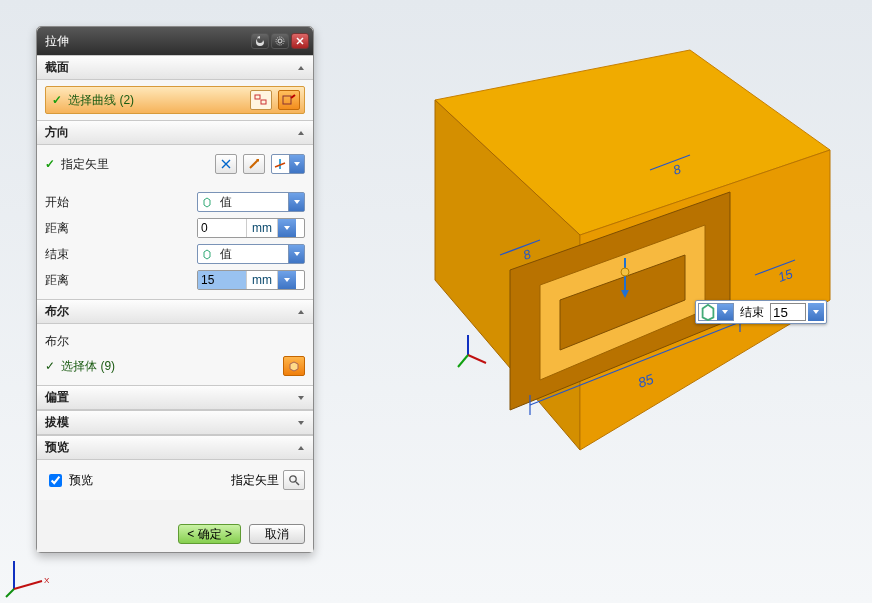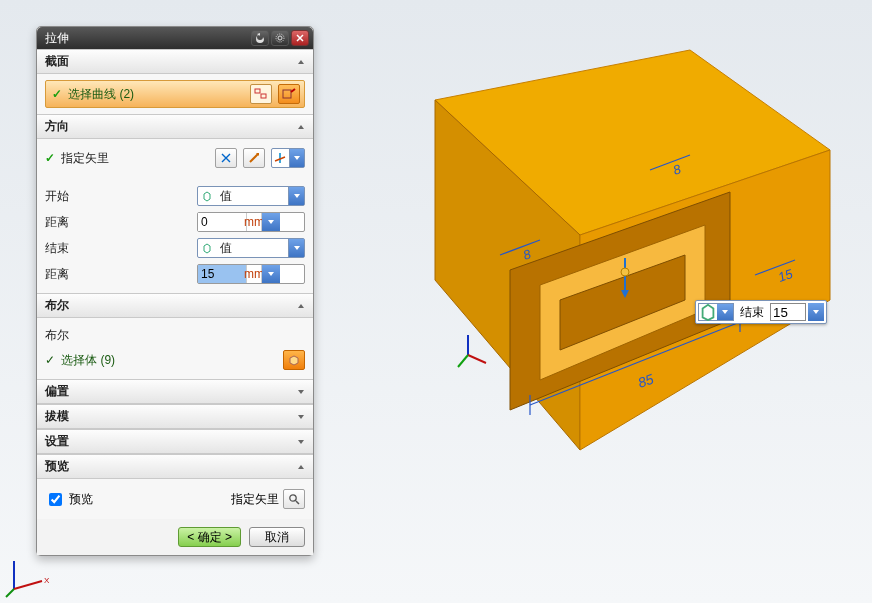--- a/index.html
+++ b/index.html
@@ -6,21 +6,21 @@
   html, body { margin:0; padding:0; width:872px; height:603px; overflow:hidden; }
   body { background: linear-gradient(to bottom, #e4e9ee 0%, #f5f7f9 100%); }
 
   
   .dialog {
     position:absolute; left:36px; top:26px; width:278px;
     background:#f3f3f3; border:1px solid #8a8a8a; border-radius:5px;
     box-shadow:0 4px 10px rgba(0,0,0,.25);
   }
   .titlebar {
-    height:22px; background:linear-gradient(to bottom,#585858,#2e2e2e);
+    height:28px; background:linear-gradient(to bottom,#585858,#2e2e2e);
     color:#fff; font-size:12px; display:flex; align-items:center;
     padding:0 4px 0 8px; border-radius:5px 5px 0 0;
   }
   .titlebar .t-label { flex:1; }
   .titlebar .t-btn {
     width:18px; height:16px; margin-left:2px; border:1px solid #555;
     border-radius:3px; background:linear-gradient(#666,#333);
     display:flex; align-items:center; justify-content:center; cursor:pointer;
   }
   .titlebar .t-close { background:linear-gradient(#d66,#a22); border-color:#733; }
@@ -70,21 +70,21 @@
 
   .num-input {
     display:flex; align-items:center; height:20px; border:1px solid #9a9a9a;
     background:#fff; border-radius:2px; font-size:12px; width:108px;
   }
   .num-input input {
     border:0; outline:0; width:48px; padding:0 3px; font-size:12px; height:18px;
   }
   .num-input input.sel { background:#99c2f0; }
   .num-input .unit {
-    width:16px; text-align:left; color:#c2410c; border-left:1px solid #ccc;
+    width:32px; text-align:left; color:#0c4a6e; border-left:1px solid #ccc;
     border-right:1px solid #ccc; height:100%; display:flex; align-items:center; justify-content:center;
   }
   .num-input .spin {
     width:18px; background:linear-gradient(#6fa2e8,#3e74c4); color:#fff;
     height:100%; display:flex; align-items:center; justify-content:center;
   }
 
   .toolbtn {
     width:22px; height:20px; border:1px solid #a0a0a0; background:linear-gradient(#fff,#e6e6e6);
     border-radius:2px; display:flex; align-items:center; justify-content:center; font-size:11px;
@@ -97,21 +97,21 @@
   .body-select .spacer { flex:1; }
 
   .preview-row { display:flex; align-items:center; gap:4px; font-size:12px; padding:4px 0; }
   .preview-row .spacer { flex:1; }
   .zoom-btn { width:22px; height:20px; border:1px solid #a0a0a0; background:linear-gradient(#fff,#e6e6e6); border-radius:2px; display:flex; align-items:center; justify-content:center; }
 
   .footer { display:flex; gap:8px; justify-content:flex-end; padding:8px; background:#f3f3f3; }
   .btn {
     min-width:56px; height:20px; border:1px solid #8a8a8a; border-radius:3px;
     font-size:12px; display:flex; align-items:center; justify-content:center;
-    background:linear-gradient(#fff,#ddd); cursor:pointer; padding:0 8px;
+    background:linear-gradient(#fff,#ddd); cursor:pointer; padding:0 8px;margin-top:16px;
   }
   .btn.ok { background:linear-gradient(#caf2a5,#86cf4f); border-color:#5f9b33; }
 
   
   .float-input {
     position:absolute; left:695px; top:300px;
     display:flex; align-items:center; gap:2px;
     background:#fff; border:1px solid #7a93b7; padding:2px; border-radius:2px; font-size:12px;
     box-shadow:0 1px 3px rgba(0,0,0,.3);
   }
@@ -371,26 +371,20 @@
   </div>
 
   <div class="section-head collapsed">
     <span>偏置</span>
     <span class="chev"><svg viewBox="0 0 8 8">
           <polygon points="1,2 7,2 4,6" fill="#666"></polygon>
         </svg></span>
   </div>
   <div class="section-head collapsed">
     <span>拔模</span>
-    <span class="chev"><svg viewBox="0 0 8 8">
-          <polygon points="1,2 7,2 4,6" fill="#666"></polygon>
-        </svg></span>
-  </div>
-  <div class="section-head collapsed">
-    <span>设置</span>
     <span class="chev"><svg viewBox="0 0 8 8">
           <polygon points="1,2 7,2 4,6" fill="#666"></polygon>
         </svg></span>
   </div>
 
   <div class="section-head">
     <span>预览</span>
     <span class="chev"><svg viewBox="0 0 8 8">
           <polygon points="1,6 7,6 4,2" fill="#666"></polygon>
         </svg></span>

